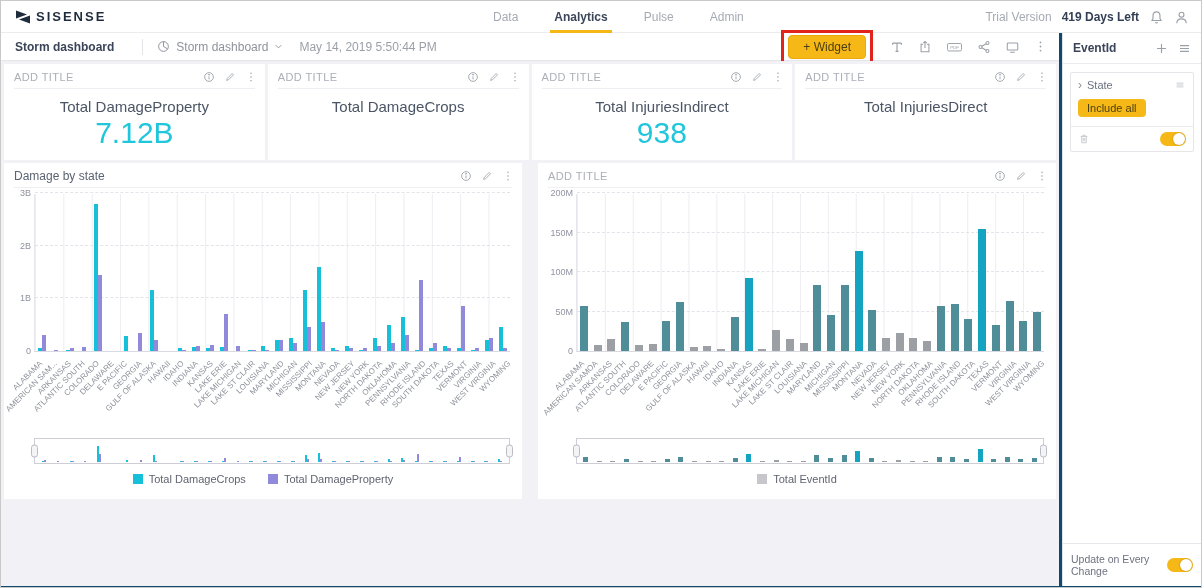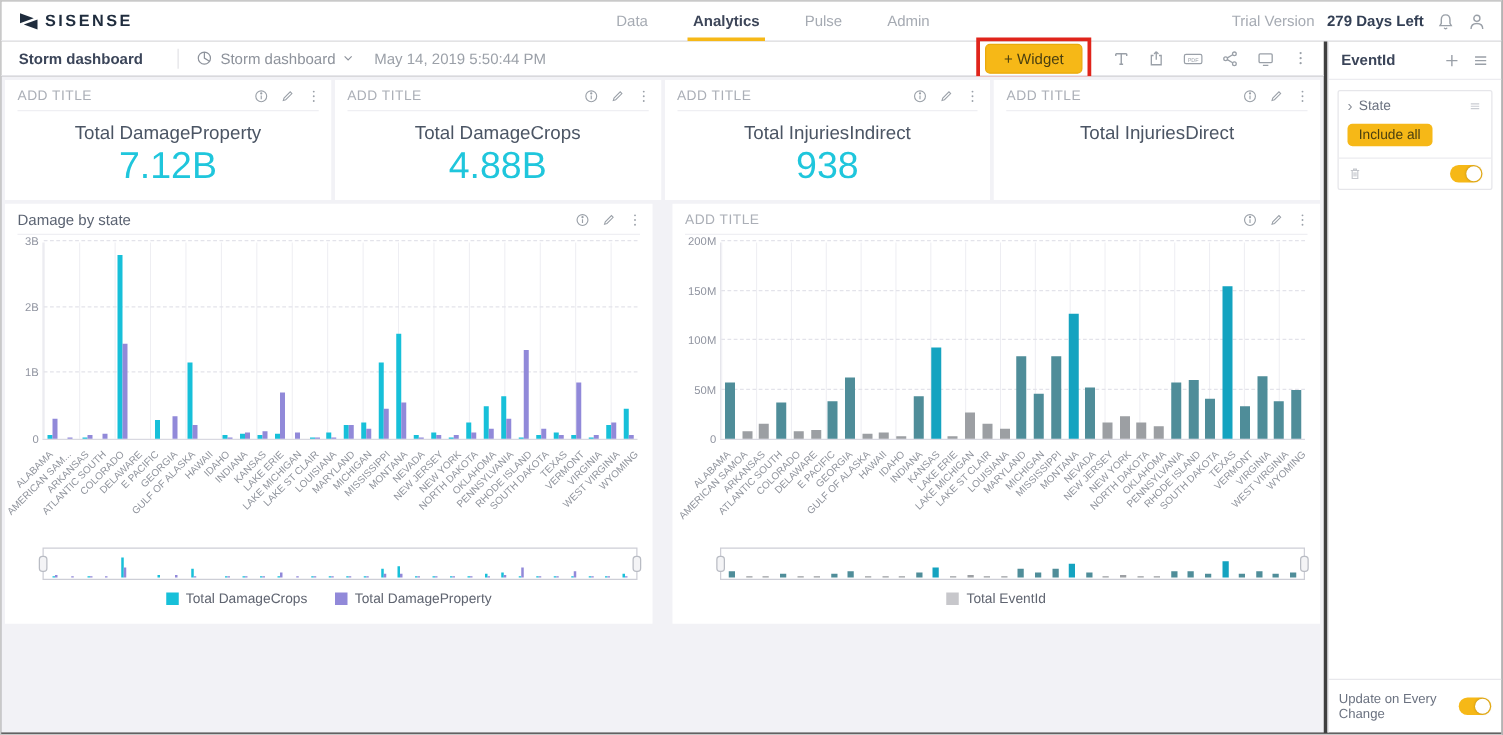--- a/index.html
+++ b/index.html
@@ -1,19 +1,19 @@
 <!DOCTYPE html>
 <html><head>
 <meta charset="utf-8">
 <style>
   * { margin:0; padding:0; box-sizing:border-box; }
   html,body { width:1202px; height:588px; }
   body { font-family:"Liberation Sans", sans-serif; background:#fff; position:relative; overflow:hidden;
          -webkit-font-smoothing:antialiased; }
-  .page { position:absolute; inset:0; border:1px solid #c9c9c9; background:#404040; }
+  .page { position:absolute; inset:0; border:1px solid #c9c9c9; background:#0c4a6e; }
 
   
   .topnav { position:absolute; left:0; top:0; width:1200px; height:32px; background:#fff;
             border-bottom:1px solid #ececef; display:flex; align-items:center; }
   .logo { display:flex; align-items:center; gap:5px; margin-left:14px; }
   .logo-text { font-size:13px; font-weight:bold; letter-spacing:2px; color:#1f2c3d; }
   .tabs { position:absolute; left:488px; top:0; height:32px; display:flex; gap:28px; }
   .tab { font-size:12px; color:#a6abb3; display:flex; align-items:center; padding:0 4px; position:relative; cursor:pointer; }
   .tab.active { color:#3d4659; font-weight:bold; }
   .tab.active::after { content:""; position:absolute; left:0; right:0; bottom:0; height:3px; background:#f6b817; }
@@ -106,21 +106,21 @@
       <span class="logo-text">SISENSE</span>
     </div>
     <nav class="tabs">
       <span class="tab">Data</span>
       <span class="tab active">Analytics</span>
       <span class="tab">Pulse</span>
       <span class="tab">Admin</span>
     </nav>
     <div class="nav-right">
       <span class="trial-label">Trial Version</span>
-      <span class="trial-days">279 Days Left</span>
+      <span class="trial-days">419 Days Left</span>
       <span class="ticon">
         <svg width="15" height="15" viewBox="0 0 16 16" fill="none" stroke="currentColor" stroke-width="1.2">
           <path d="M8 2 C5.6 2 4.3 3.8 4.3 6.2 V9.2 L3.2 11.2 H12.8 L11.7 9.2 V6.2 C11.7 3.8 10.4 2 8 2 Z"></path>
           <path d="M6.8 13 a1.3 1.3 0 0 0 2.4 0"></path>
         </svg>
       </span>
       <span class="ticon">
         <svg width="15" height="15" viewBox="0 0 16 16" fill="none" stroke="currentColor" stroke-width="1.2">
           <circle cx="8" cy="5" r="2.6"></circle>
           <path d="M3 14 c0-3.2 2.4-4.6 5-4.6 s5 1.4 5 4.6"></path>
@@ -288,21 +288,20 @@
                   <circle cx="8" cy="3" r="1"></circle>
                   <circle cx="8" cy="8" r="1"></circle>
                   <circle cx="8" cy="13" r="1"></circle>
                 </svg>
               </span>
           </span>
         </div>
         <div class="w-hr"></div>
         <div class="kpi-body">
           <div class="kpi-label">Total DamageCrops</div>
-          <div class="kpi-value">4.88B</div>
         </div>
       </section>
       <section class="kpi">
         <div class="w-head">
           <span class="w-title">ADD TITLE</span>
           <span class="w-icons">
             <span class="ticon">
                 <svg width="12" height="12" viewBox="0 0 16 16" fill="none" stroke="currentColor" stroke-width="1.2">
                   <circle cx="8" cy="8" r="5.8"></circle>
                   <path d="M8 7.2 V11.2"></path>

